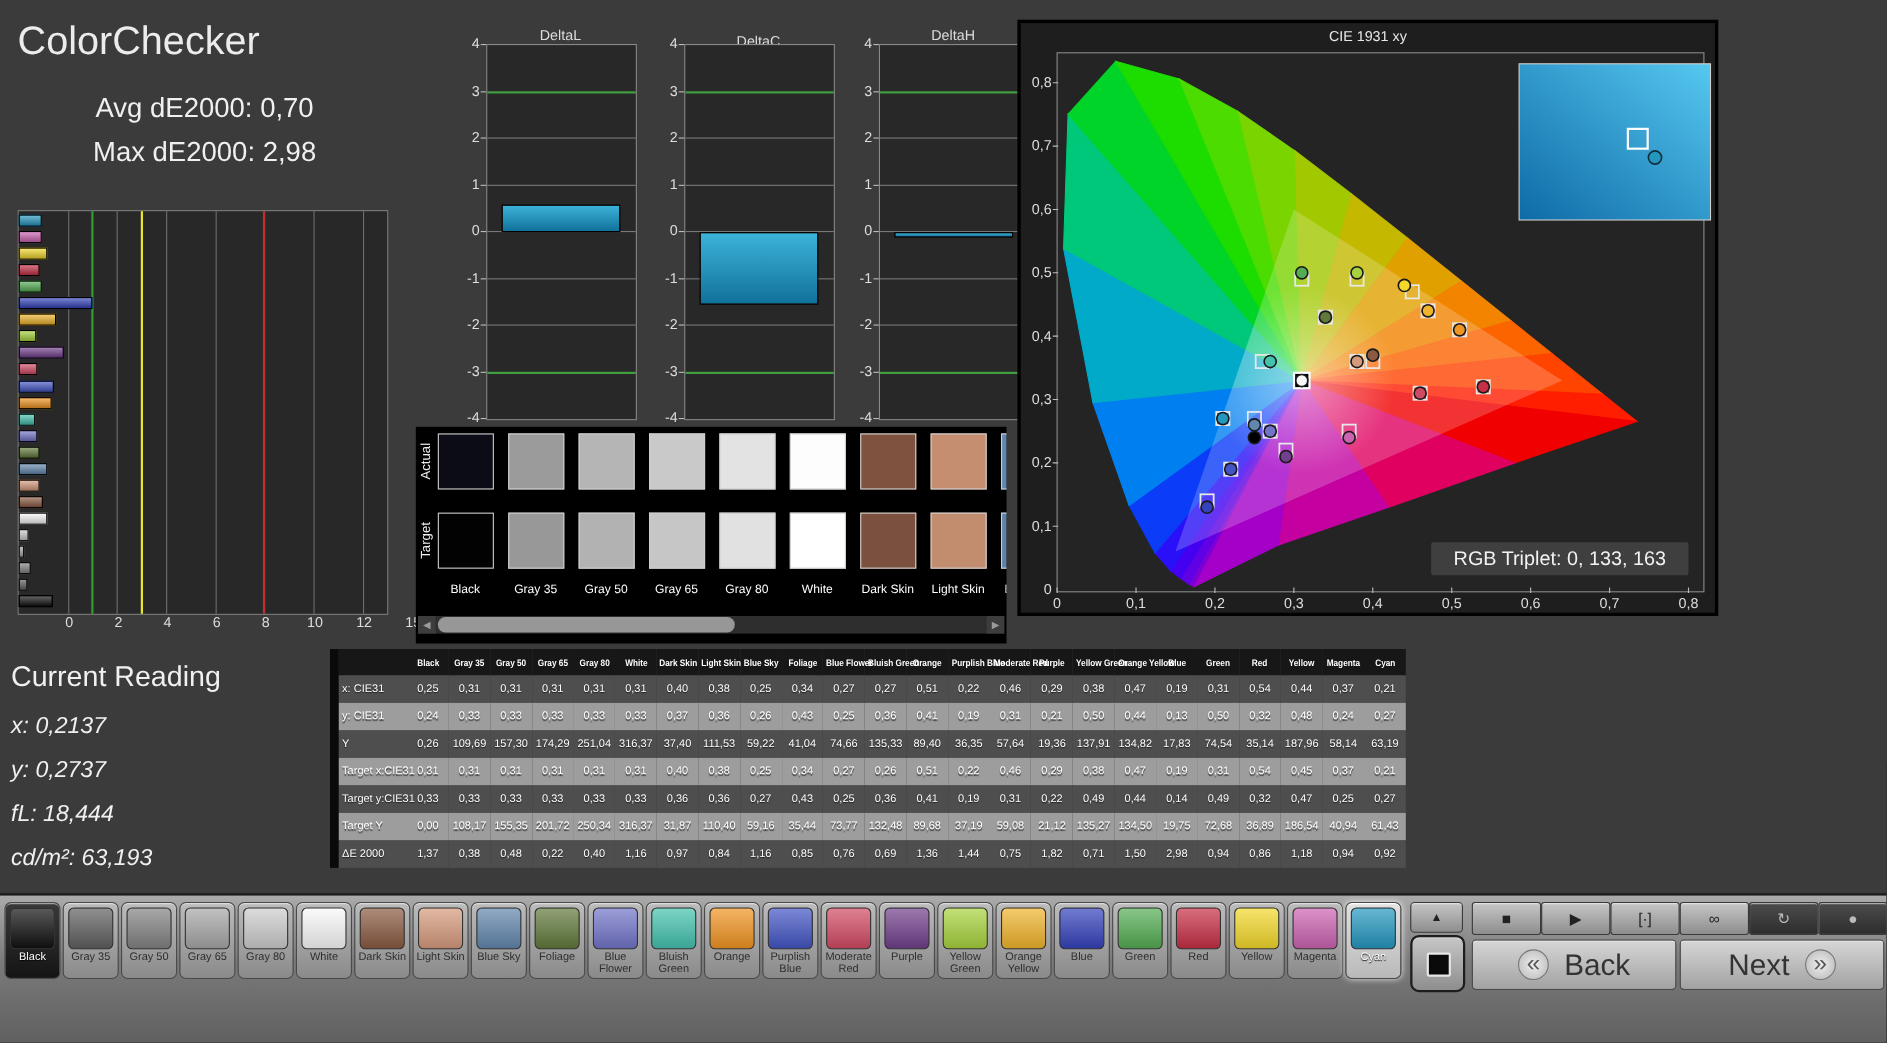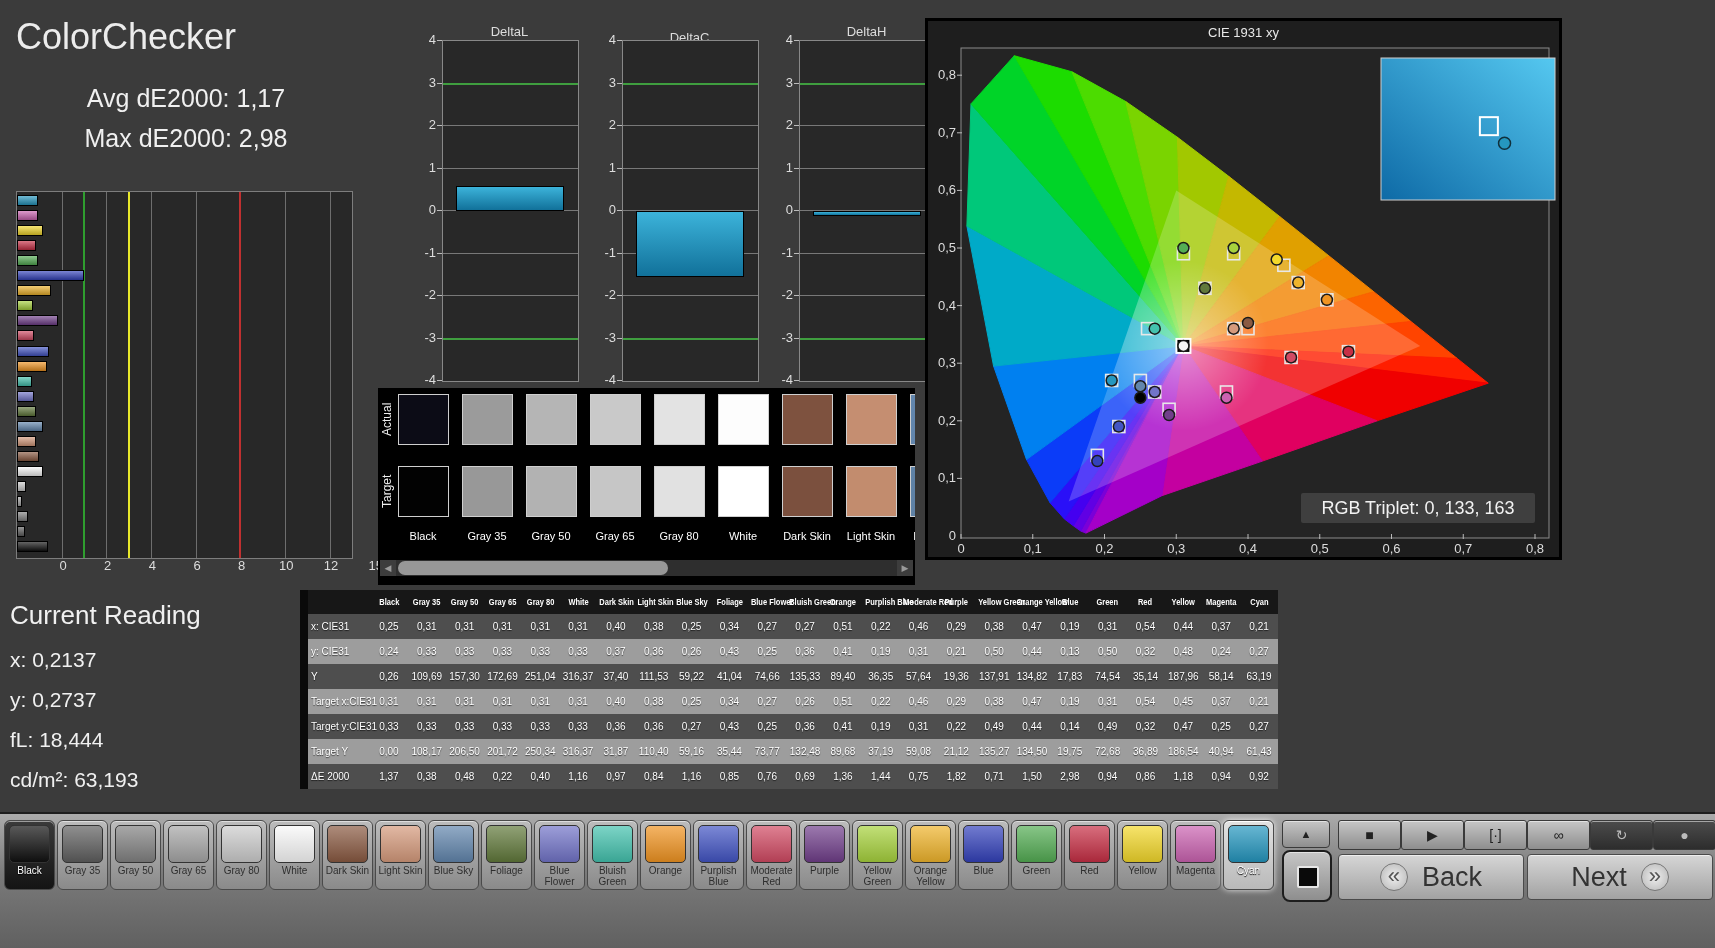--- a/index.html
+++ b/index.html
@@ -12,21 +12,21 @@
   #max-line{left:0;top:124px;width:372px;text-align:center;font-size:25px;}
   
   #deltae-title{left:16px;top:172px;width:335px;text-align:center;font-size:14px;color:#ddd;margin-top:45px;}
   #deltae-plot{left:16px;top:191px;width:335px;height:366px;background:#282828;border:1px solid #7d7d7d;}
   .vgrid{position:absolute;top:0;bottom:0;width:1px;background:#6e6e6e;}
   .refline{position:absolute;top:0;bottom:0;width:2px;}
   .debar{position:absolute;height:11px;border:1px solid #000;box-sizing:border-box;}
   #deltae-axis span{position:absolute;top:558px;width:24px;text-align:center;font-size:13px;color:#ddd;}
   
   #cr-title{left:10px;top:600px;font-size:26px;}
-  .cr-line{left:10px;font-size:21px;}
+  .cr-line{left:10px;font-size:21px;font-style:italic;}
   
   .mini-title{position:absolute;top:24px;font-size:13px;color:#ddd;text-align:center;}
   .mini-plot{position:absolute;top:40px;width:135px;height:340px;background:#282828;border:1px solid #888;}
   .hgrid{position:absolute;left:0;right:0;height:1px;background:#787878;}
   .hgrid.green{height:2px;background:#3f9e3f;}
   .minibar{position:absolute;left:13px;width:108px;background:linear-gradient(#3cb3da,#11719a);border:1px solid #000;box-sizing:border-box;}
   .ylab{position:absolute;width:20px;text-align:right;font-size:13px;color:#ddd;}
   .ytick{position:absolute;width:5px;height:1px;background:#bbb;}
   
   #swatch-panel{left:378px;top:388px;width:537px;height:197px;background:#000;overflow:hidden;}
@@ -67,21 +67,21 @@
           display:flex;align-items:center;justify-content:center;gap:14px;box-shadow:inset 0 1px 0 rgba(255,255,255,.6);}
   .chev{font-size:22px;color:#555;background:radial-gradient(#efefef,#b5b5b5);border:1px solid #777;border-radius:50%;
         width:26px;height:26px;line-height:24px;text-align:center;}
 </style>
 </head>
 <body>
 
 <div id="app">
 
   <div class="abs" id="page-title">ColorChecker</div>
-  <div class="abs" id="avg-line">Avg dE2000: 1,17</div>
+  <div class="abs" id="avg-line">Avg dE2000: 0,70</div>
   <div class="abs" id="max-line">Max dE2000: 2,98</div>
 
   <div class="abs" id="deltae-title">DeltaE 2000</div>
   <div class="abs" id="deltae-plot">
       <div class="vgrid" style="left: 44.6667px;"></div>
       <div class="vgrid" style="left: 89.3333px;"></div>
       <div class="vgrid" style="left: 134px;"></div>
       <div class="vgrid" style="left: 178.667px;"></div>
       <div class="vgrid" style="left: 223.333px;"></div>
       <div class="vgrid" style="left: 268px;"></div>
@@ -497,21 +497,21 @@
             <td>0,32</td>
             <td>0,48</td>
             <td>0,24</td>
             <td>0,27</td>
           </tr>
           <tr class="dark">
             <td class="rowlab">Y</td>
             <td>0,26</td>
             <td>109,69</td>
             <td>157,30</td>
-            <td>172,69</td>
+            <td>174,29</td>
             <td>251,04</td>
             <td>316,37</td>
             <td>37,40</td>
             <td>111,53</td>
             <td>59,22</td>
             <td>41,04</td>
             <td>74,66</td>
             <td>135,33</td>
             <td>89,40</td>
             <td>36,35</td>
@@ -577,21 +577,21 @@
             <td>0,49</td>
             <td>0,32</td>
             <td>0,47</td>
             <td>0,25</td>
             <td>0,27</td>
           </tr>
           <tr class="light">
             <td class="rowlab">Target Y</td>
             <td>0,00</td>
             <td>108,17</td>
-            <td>206,50</td>
+            <td>155,35</td>
             <td>201,72</td>
             <td>250,34</td>
             <td>316,37</td>
             <td>31,87</td>
             <td>110,40</td>
             <td>59,16</td>
             <td>35,44</td>
             <td>73,77</td>
             <td>132,48</td>
             <td>89,68</td>

